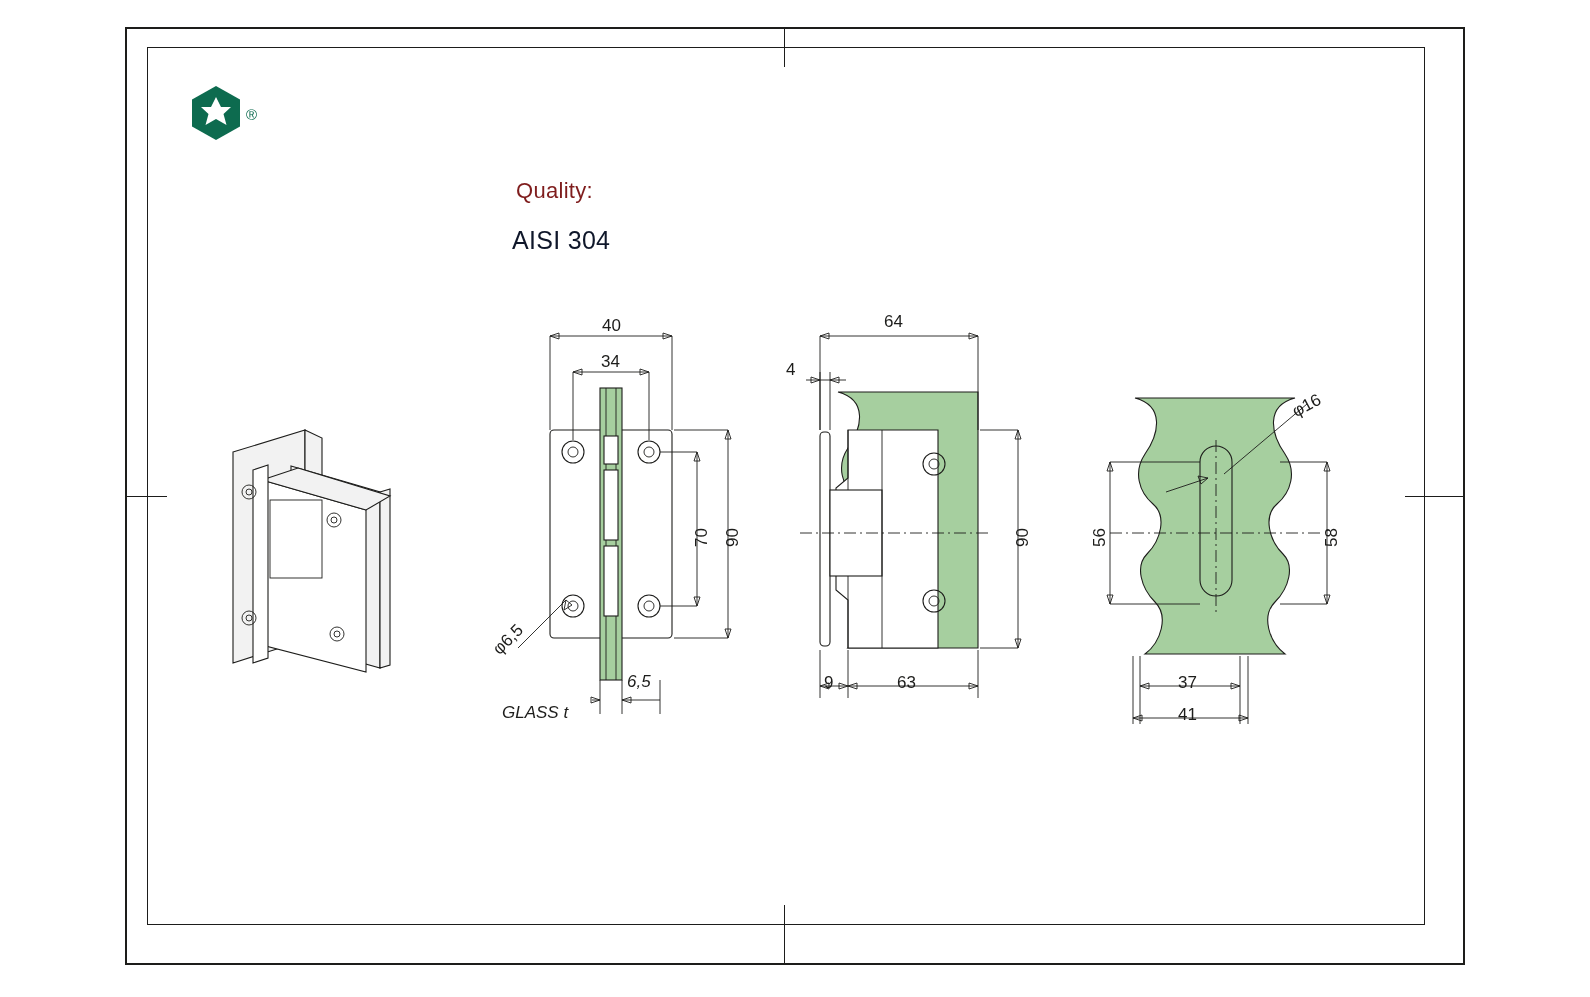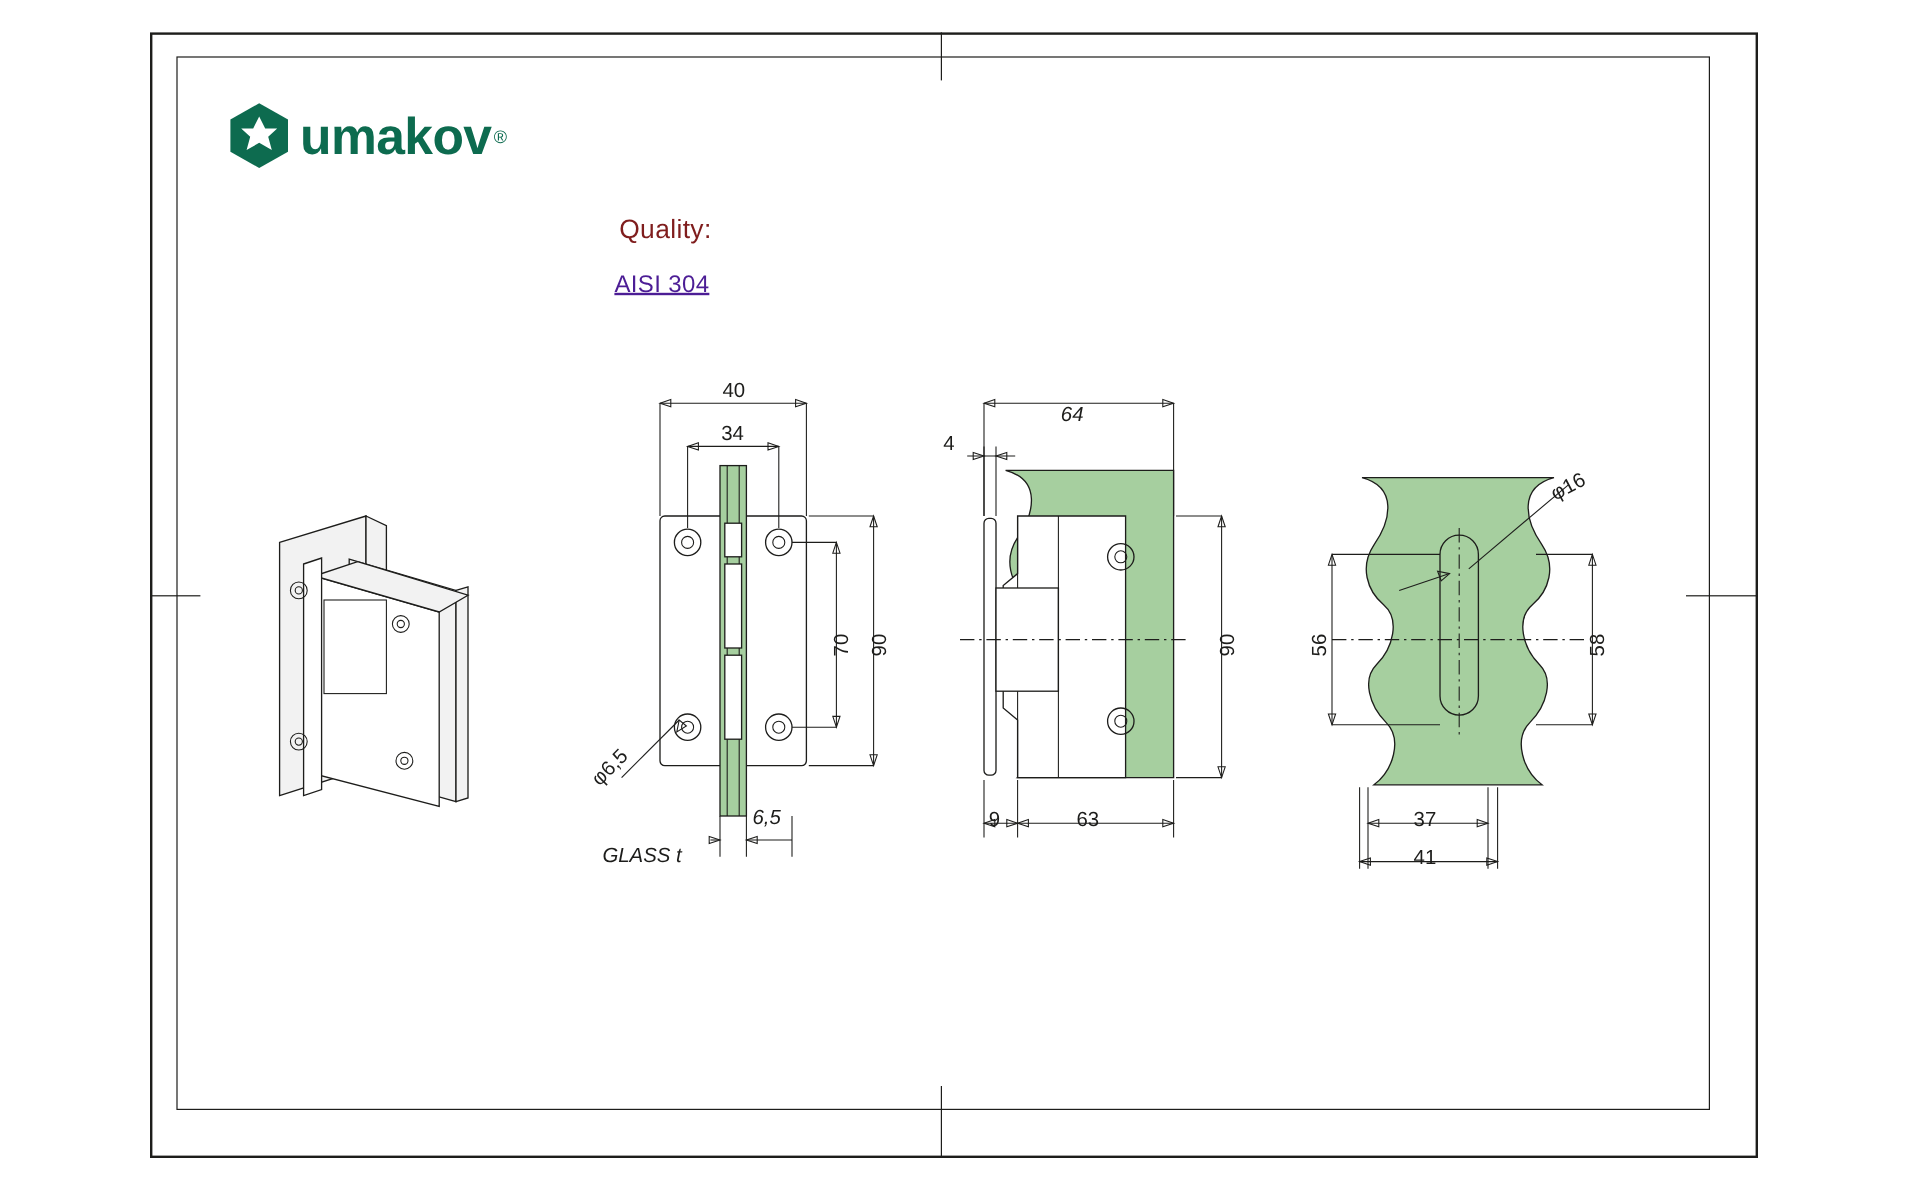--- a/index.html
+++ b/index.html
@@ -81,24 +81,23 @@
     left: 185px;
     top: 222px;
     font-size: 24px;
     color: #1d1d1b;
     letter-spacing: 0.2px;
   }
   .quality-value {
     position: absolute;
     left: 512px;
     top: 226px;
-    font-size: 20px;
-    color: #4c1d95;
+    font-size: 25px;
+    color: #0f172a;
     letter-spacing: 0.3px;
-    text-decoration: underline;
   }
 
   .dim {
     position: absolute;
     font-size: 17px;
     color: #1d1d1b;
     white-space: nowrap;
   }
   .dim.rot90 {
     transform: rotate(-90deg);
@@ -141,21 +140,20 @@
   <div class="cmark h" style="left:125px; top:496px; width:42px;"></div>
   <div class="cmark h" style="left:1405px; top:496px; width:60px;"></div>
 
   <div class="logo">
     <span>
       <svg class="logo-mark" viewBox="0 0 56 56" xmlns="http://www.w3.org/2000/svg">
         <polygon points="28,2 52,15.5 52,42.5 28,56 4,42.5 4,15.5" fill="#0d6b4f"></polygon>
         <polygon points="28,13 33,23 43,23 35.5,30 38.5,41 28,35 17.5,41 20.5,30 13,23 23,23" fill="#ffffff"></polygon>
       </svg>
     </span>
-    <span class="logo-text">umakov</span>
     <span class="logo-reg">®</span>
   </div>
 
   <div class="quality-label">Quality:</div>
   <div class="quality-value">AISI 304</div>
 
   <svg class="draw" xmlns="http://www.w3.org/2000/svg">
 
     <g>
 
@@ -335,21 +333,21 @@
   </svg>
 
   <div class="dim" style="left:602px; top:316px;">40</div>
   <div class="dim" style="left:601px; top:352px;">34</div>
   <div class="dim rot90" style="left:692px; top:547px;">70</div>
   <div class="dim rot90" style="left:723px; top:547px;">90</div>
   <div class="dim rot-diag" style="left:489px; top:645px;">φ6,5</div>
   <div class="dim" style="left:627px; top:672px;font-style:italic;">6,5</div>
   <div class="dim" style="left:502px; top:703px;font-style:italic;">GLASS t</div>
 
-  <div class="dim" style="left:884px; top:336px;font-style:italic;">64</div>
+  <div class="dim" style="left:884px; top:312px;">64</div>
   <div class="dim" style="left:786px; top:360px;">4</div>
   <div class="dim rot90" style="left:1013px; top:547px;">90</div>
   <div class="dim" style="left:824px; top:673px;">9</div>
   <div class="dim" style="left:897px; top:673px;">63</div>
 
   <div class="dim rot-diag2" style="left:1289px; top:404px;">φ16</div>
   <div class="dim rot90" style="left:1090px; top:547px;">56</div>
   <div class="dim rot90" style="left:1322px; top:547px;">58</div>
   <div class="dim" style="left:1178px; top:673px;">37</div>
   <div class="dim" style="left:1178px; top:705px;">41</div>

